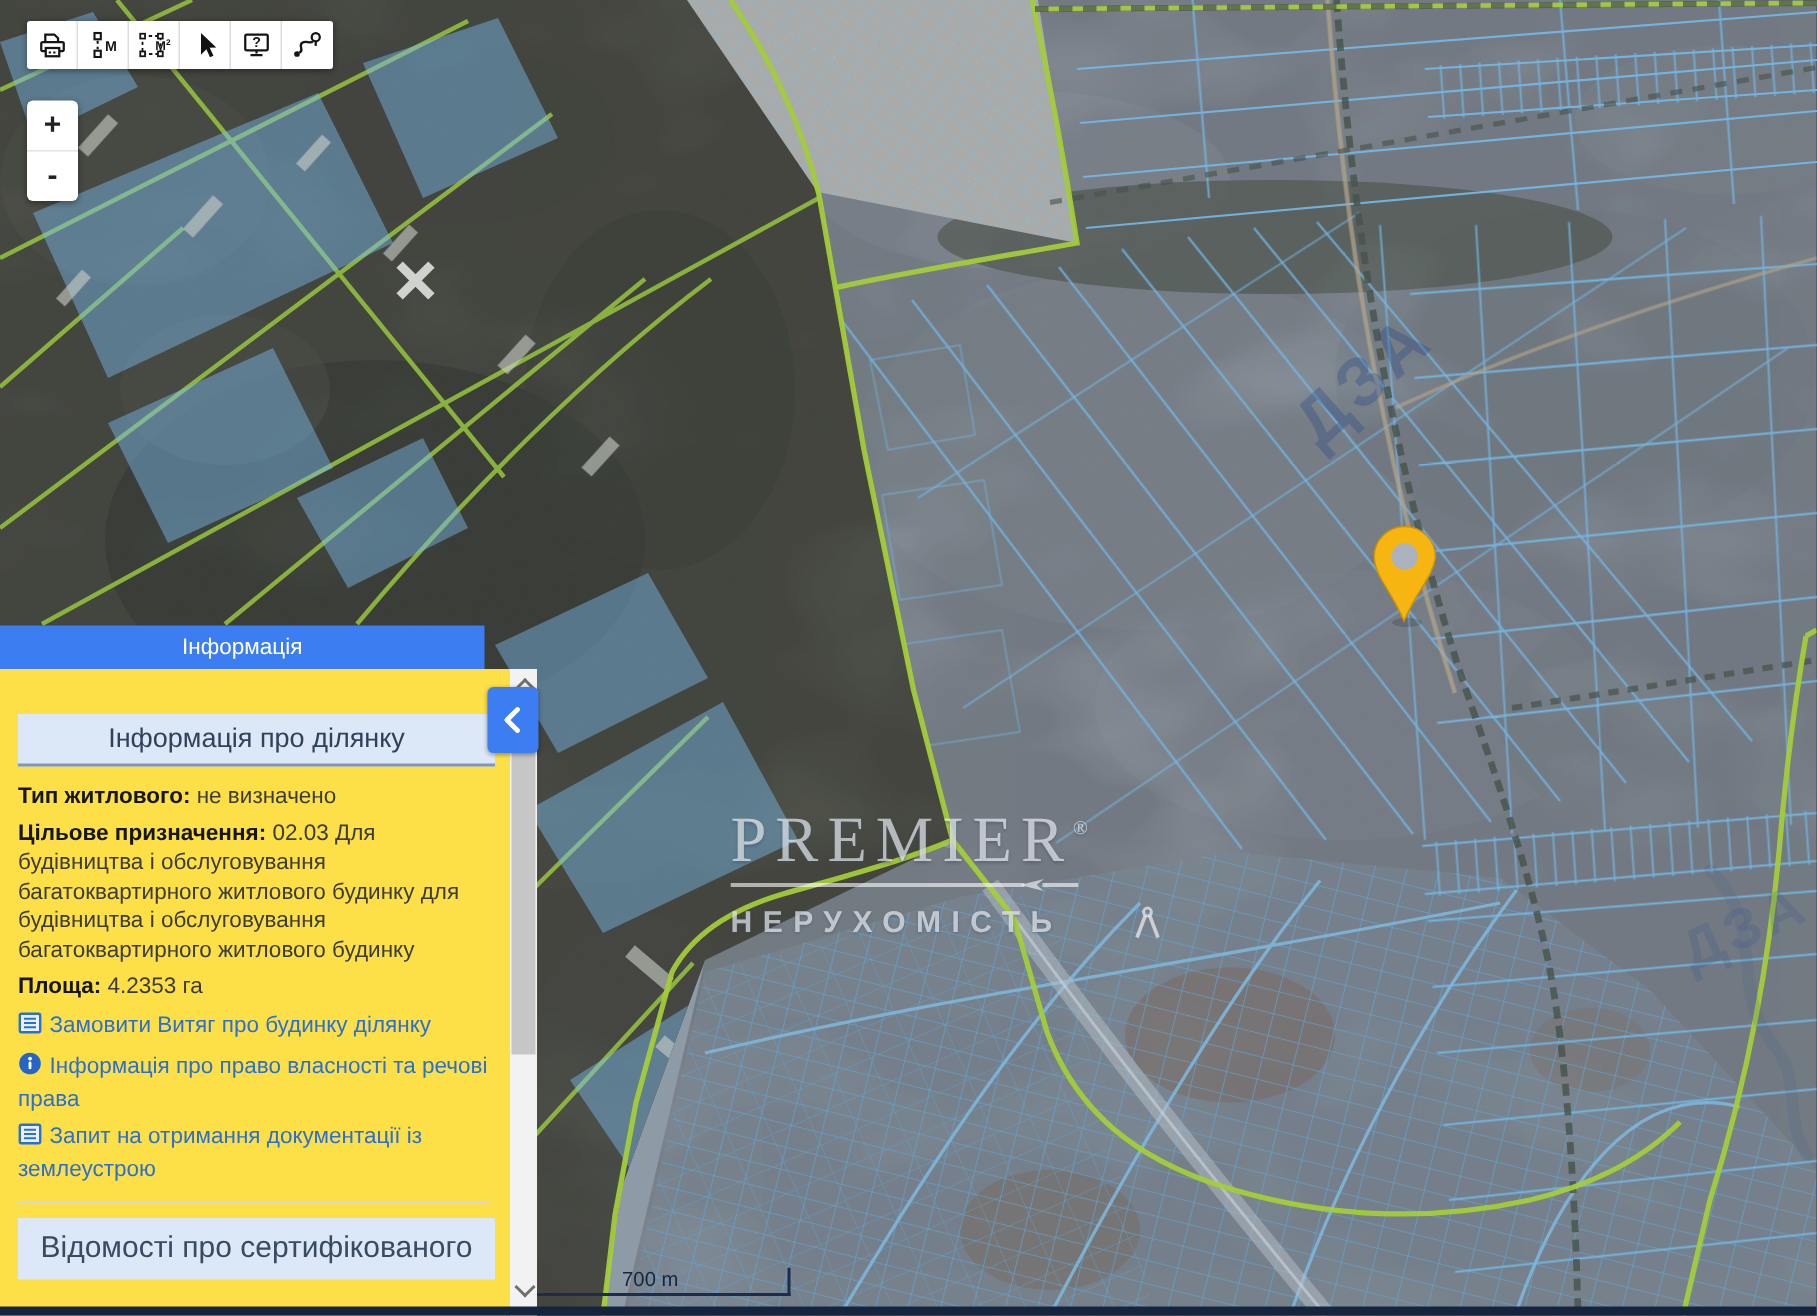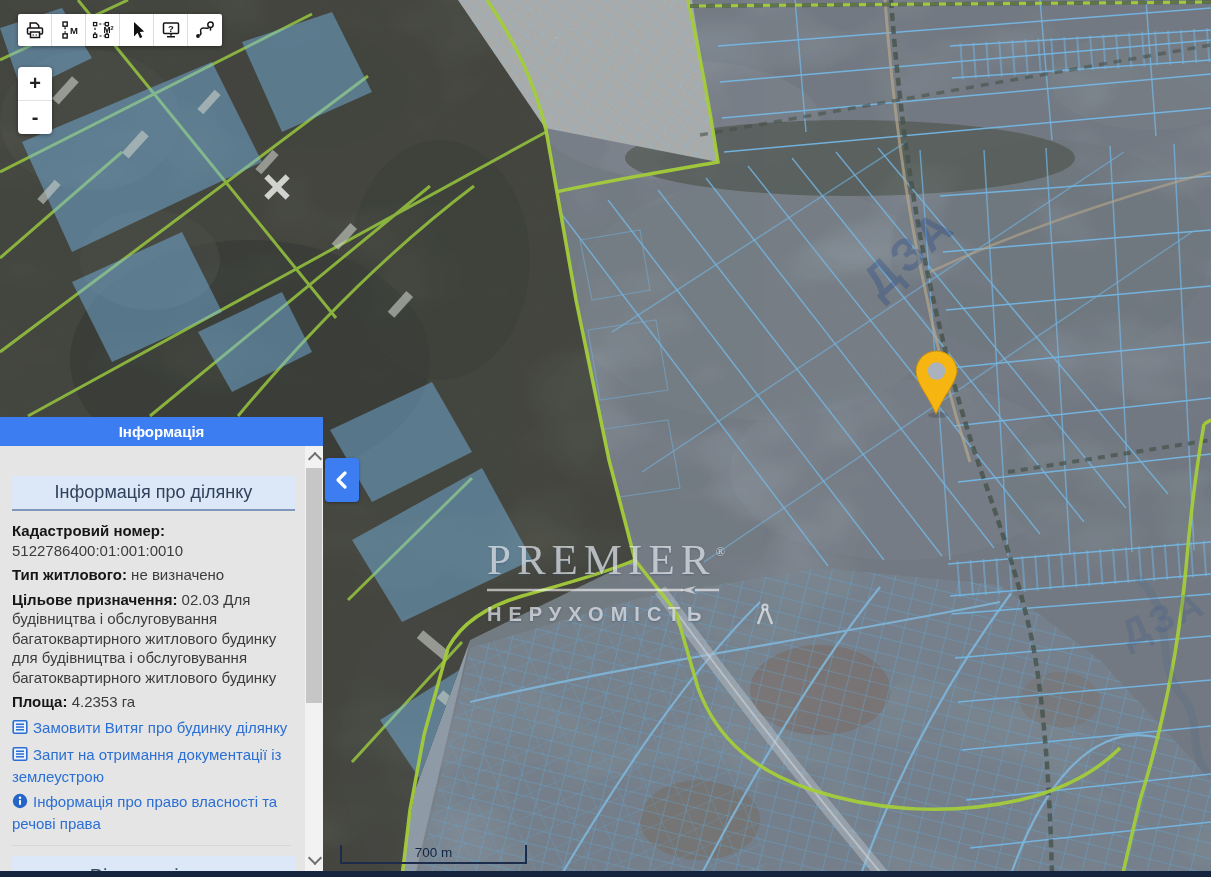--- a/index.html
+++ b/index.html
@@ -15,22 +15,22 @@
   .tbtn:last-child{border-right:none;}
 
   
   .zoomctl{position:absolute;left:18px;top:67px;width:34px;background:#fff;border-radius:4px;
            box-shadow:0 1px 4px rgba(0,0,0,.4);overflow:hidden;z-index:20;}
   .zbtn{height:33px;line-height:33px;text-align:center;font-size:20px;font-weight:700;color:#222;cursor:pointer;}
   .zbtn + .zbtn{border-top:1px solid #e2e2e2;}
 
   
   .panel-header{position:absolute;left:0;top:417px;width:323px;height:29px;background:#3c7ef2;
-                color:#fff;font-size:15px;font-weight:700;text-align:center;line-height:29px;z-index:15;}
-  .panel{position:absolute;left:0;top:446px;width:323px;height:431px;background:#e5e5e5;z-index:15;}
+                color:#fff;font-size:15px;font-weight:400;text-align:center;line-height:29px;z-index:15;}
+  .panel{position:absolute;left:0;top:446px;width:358px;height:431px;background:#fde047;z-index:15;}
   .panel-content{position:absolute;left:0;top:0;right:18px;bottom:0;
                  padding:10px 10px 0 12px;box-sizing:border-box;overflow:hidden;}
   .sec-title{background:#dce8f7;border-bottom:2px solid #8096ba;color:#31415c;font-size:18px;
              text-align:center;padding:6px 2px;margin:20px 0 10px 0;}
   .next-title{background:#dce8f7;color:#3a4a63;font-size:20px;text-align:center;
               padding:9px 2px;margin:10px 0 0 0;}
   .panel p.f{margin:5px 0;font-size:15px;line-height:19.5px;color:#3c3c3c;}
   .lbl{font-weight:700;color:#161616;}
   .plink{display:block;margin:6px 0;font-size:15px;line-height:19.5px;color:#2b6fd4;
          text-decoration:none;cursor:pointer;}
@@ -340,24 +340,20 @@
     <div class="zbtn">-</div>
   </div>
 
   <div class="panel-header">Інформація</div>
 
   <div class="panel">
     <div class="panel-content">
       <div class="sec-title">Інформація про ділянку</div>
 
       <p class="f">
-        <span class="lbl" style="display:block">Кадастровий номер:</span>
-        <span>5122786400:01:001:0010</span>
-      </p>
-      <p class="f">
         <span class="lbl">Тип житлового:</span>
         <span>не визначено</span>
       </p>
       <p class="f">
         <span class="lbl">Цільове призначення:</span>
         <span>02.03 Для будівництва і обслуговування багатоквартирного житлового будинку для будівництва і обслуговування багатоквартирного житлового будинку</span>
       </p>
       <p class="f">
         <span class="lbl">Площа:</span>
         <span>4.2353 га</span>
@@ -367,34 +363,34 @@
         <span class="licon">
           <svg width="16" height="16" viewBox="0 0 16 16">
             <rect x="1.2" y="1.8" width="13.6" height="12.4" rx="1.2" fill="#eaf1fb" stroke="#2b6fd4" stroke-width="1.6"></rect>
             <path d="M4 5.2h8M4 8h8M4 10.8h8" stroke="#2b6fd4" stroke-width="1.4"></path>
           </svg>
         </span><span>Замовити Витяг про будинку ділянку</span>
       </a>
       <a class="plink">
         <span class="licon">
           <svg width="16" height="16" viewBox="0 0 16 16">
-            <rect x="1.2" y="1.8" width="13.6" height="12.4" rx="1.2" fill="#eaf1fb" stroke="#2b6fd4" stroke-width="1.6"></rect>
-            <path d="M4 5.2h8M4 8h8M4 10.8h8" stroke="#2b6fd4" stroke-width="1.4"></path>
-          </svg>
-        </span><span>Запит на отримання документації із землеустрою</span>
-      </a>
-      <a class="plink">
-        <span class="licon">
-          <svg width="16" height="16" viewBox="0 0 16 16">
             <circle cx="8" cy="8" r="7.2" fill="#2565c8"></circle>
             <circle cx="8" cy="4.7" r="1.25" fill="#fff"></circle>
             <rect x="7.05" y="6.7" width="1.9" height="5.2" rx=".9" fill="#fff"></rect>
           </svg>
         </span><span>Інформація про право власності та речові права</span>
       </a>
+      <a class="plink">
+        <span class="licon">
+          <svg width="16" height="16" viewBox="0 0 16 16">
+            <rect x="1.2" y="1.8" width="13.6" height="12.4" rx="1.2" fill="#eaf1fb" stroke="#2b6fd4" stroke-width="1.6"></rect>
+            <path d="M4 5.2h8M4 8h8M4 10.8h8" stroke="#2b6fd4" stroke-width="1.4"></path>
+          </svg>
+        </span><span>Запит на отримання документації із землеустрою</span>
+      </a>
 
       <div class="hr"></div>
       <div class="next-title">Відомості про сертифікованого</div>
     </div>
 
     <div class="scrollbar">
       <div class="sb-up"></div>
       <div class="sb-thumb"></div>
       <div class="sb-down"></div>
     </div>

